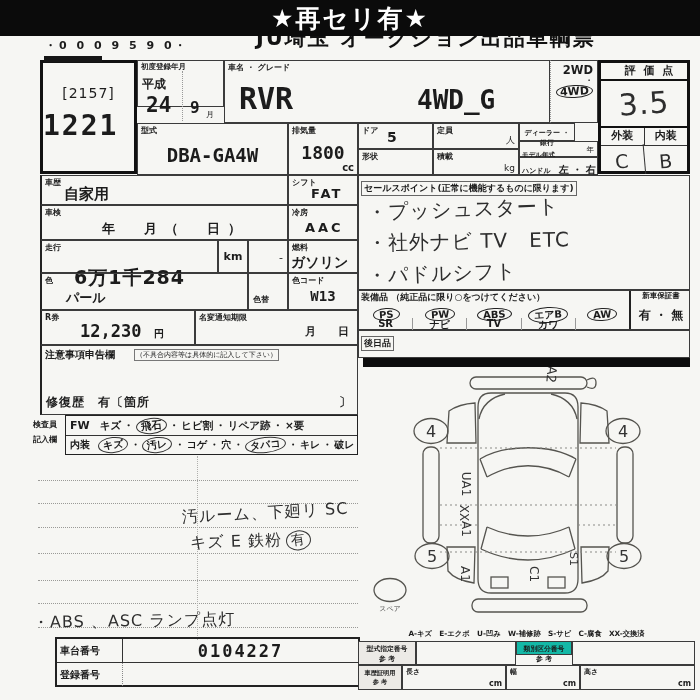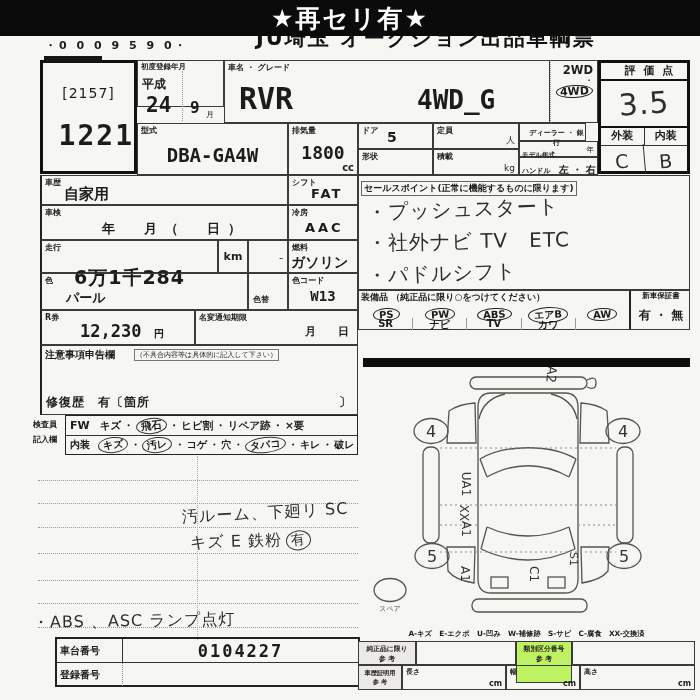--- a/index.html
+++ b/index.html
@@ -32,21 +32,21 @@
 
   <div class="abs" style="left:0;top:0;width:700px;height:36px;background:#0b0b0b;z-index:2;display:flex;align-items:center;justify-content:center;">
     <span style="color:#fff;font-size:25px;font-weight:bold;letter-spacing:2px;">★再セリ有★</span>
   </div>
 
   <div class="abs" style="left:45px;top:38px;font-size:11px;font-weight:bold;letter-spacing:3px;z-index:3;">・0 0 0 9 5 9 0・</div>
 
   <div class="abs" style="left:44px;top:56px;width:58px;height:6px;background:#161616;z-index:3;"></div>
   <div class="cell thick" style="left:40px;top:60px;width:97px;height:114px;">
     <div style="text-align:center;margin-top:22px;font-size:14px;letter-spacing:1px;">[2157]</div>
-    <div class="mono" style="text-align:right;margin-top:18px;font-size:28px;font-weight:bold;letter-spacing:2px;">1221</div>
+    <div class="mono" style="text-align:left;margin-top:8px;font-size:28px;font-weight:bold;letter-spacing:2px;">1221</div>
   </div>
 
   <div class="cell" style="left:137px;top:60px;width:87px;height:47px;">
     <span class="lbl" style="font-size:7.5px;">初度登録年月</span>
     <span class="abs" style="left:4px;top:15px;font-size:12px;font-weight:bold;">平成</span>
     <span class="abs mono" style="left:8px;top:32px;font-size:21px;font-weight:bold;">24</span>
     <span class="abs mono" style="left:52px;top:37px;font-size:16px;font-weight:bold;">9</span>
     <span class="abs" style="left:68px;top:48px;font-size:8px;">月</span>
     <span class="abs" style="left:44px;top:10px;height:50px;border-left:1px dotted #999;"></span>
   </div>
@@ -97,21 +97,21 @@
   </div>
   <div class="cell" style="left:433px;top:123px;width:86px;height:26px;">
     <span class="lbl">定員</span>
     <span class="abs" style="right:3px;bottom:1px;font-size:9px;">人</span>
   </div>
   <div class="cell" style="left:433px;top:149px;width:86px;height:26px;padding-left:36px;">
     <span class="lbl">積載</span>
     <span class="abs" style="right:3px;bottom:1px;font-size:9px;">kg</span>
   </div>
 
-  <div class="cell" style="left:519px;top:123px;width:67px;height:18px;padding-left:8px;">
+  <div class="cell" style="left:519px;top:123px;width:56px;height:18px;">
     <div style="font-size:7px;font-weight:bold;text-align:center;margin-top:4px;">ディーラー ・ 銀行</div>
   </div>
   <div class="cell" style="left:519px;top:141px;width:79px;height:16px;">
     <span style="font-size:6.5px;font-weight:bold;margin-left:2px;">モデル年式</span>
     <span class="abs" style="right:3px;bottom:1px;font-size:7.5px;">年</span>
   </div>
   <div class="cell" style="left:519px;top:157px;width:79px;height:18px;">
     <span style="font-size:7px;font-weight:bold;margin-left:2px;">ハンドル</span>
     <span style="font-size:10px;font-weight:bold;margin-left:3px;">左 ・ 右</span>
   </div>
@@ -200,20 +200,23 @@
       <div style="flex:1;border-right:1px solid #999;">TV</div>
       <div style="flex:1;border-right:1px solid #999;">カワ</div>
       <div style="flex:1;"></div>
     </div>
     <div class="abs" style="left:270px;top:0;width:62px;height:38px;border-left:2px solid #222;">
       <div style="font-size:7.5px;font-weight:bold;text-align:center;">新車保証書</div>
       <div style="font-size:12px;font-weight:bold;text-align:center;margin-top:6px;">有 ・ 無</div>
     </div>
   </div>
 
+  <div class="cell" style="left:358px;top:330px;width:332px;height:28px;">
+    <span style="display:inline-block;margin:1px 0 0 2px;font-size:9px;font-weight:bold;border:1px solid #666;padding:0 2px;">後日品</span>
+  </div>
 
   <div class="abs" style="left:33px;top:417px;width:32px;font-size:8px;font-weight:bold;line-height:1.9;">
     <div>検査員</div>
     <div>記入欄</div>
   </div>
   <div class="abs" style="left:65px;top:415px;width:293px;height:40px;border:1.5px solid #222;box-sizing:border-box;">
     <div class="seplist" style="height:19px;border-bottom:1px solid #333;padding-left:4px;">
       <span style="margin-right:10px;font-size:11px;">FW</span>
       <span class="it"><span>キズ</span></span>
       <span class="it"><span class="hcirc">飛石</span></span>
@@ -313,25 +316,25 @@
       <div style="width:62px;border-right:1px solid #333;font-size:10px;font-weight:bold;display:flex;align-items:center;padding-left:3px;">車台番号</div>
       <div class="mono" style="flex:1;display:flex;align-items:center;justify-content:center;font-size:17px;font-weight:bold;letter-spacing:2px;">0104227</div>
     </div>
     <div style="display:flex;height:23px;">
       <div style="width:62px;border-right:1px dotted #888;font-size:10px;font-weight:bold;display:flex;align-items:center;padding-left:3px;">登録番号</div>
       <div style="flex:1;"></div>
     </div>
   </div>
 
   <div class="cell" style="left:358px;top:641px;width:58px;height:24px;background:#eceae6;">
-    <div style="font-size:6.8px;font-weight:bold;text-align:center;margin-top:2px;">純正品に限り</div>
+    <div style="font-size:6.8px;font-weight:bold;text-align:center;margin-top:2px;">型式指定番号</div>
     <div style="font-size:6.8px;font-weight:bold;text-align:center;">参 考</div>
   </div>
   <div class="cell" style="left:416px;top:641px;width:100px;height:24px;"></div>
-  <div class="cell" style="left:516px;top:641px;width:56px;height:42px;background:#bef264;">
+  <div class="cell" style="left:516px;top:641px;width:56px;height:14px;background:#14b8a6;">
     <div style="font-size:6.8px;font-weight:bold;text-align:center;margin-top:2px;">類別区分番号</div>
     <div style="font-size:6.8px;font-weight:bold;text-align:center;">参 考</div>
   </div>
   <div class="cell" style="left:572px;top:641px;width:123px;height:24px;"></div>
   <div class="cell" style="left:358px;top:665px;width:44px;height:25px;background:#eceae6;">
     <div style="font-size:6.2px;font-weight:bold;text-align:center;margin-top:3px;">車歴証明用</div>
     <div style="font-size:6.2px;font-weight:bold;text-align:center;">参 考</div>
   </div>
   <div class="cell" style="left:402px;top:665px;width:104px;height:25px;">
     <span class="lbl" style="font-size:7px;">長さ</span>

